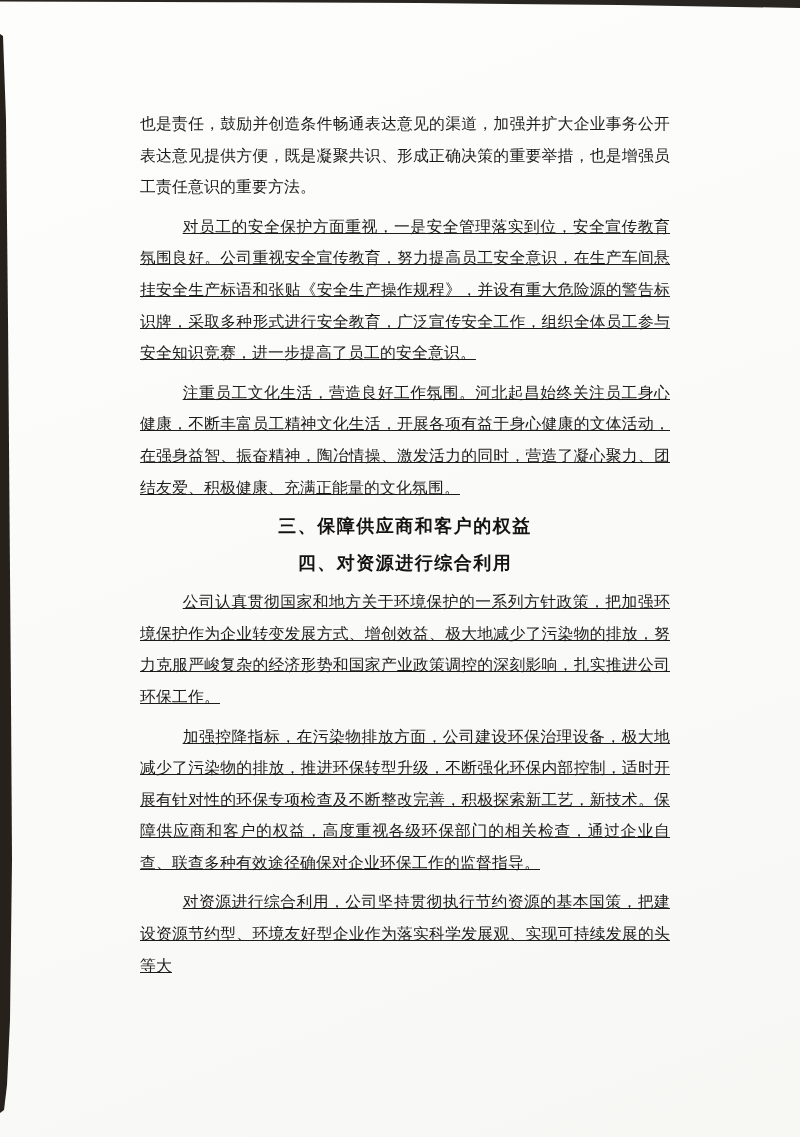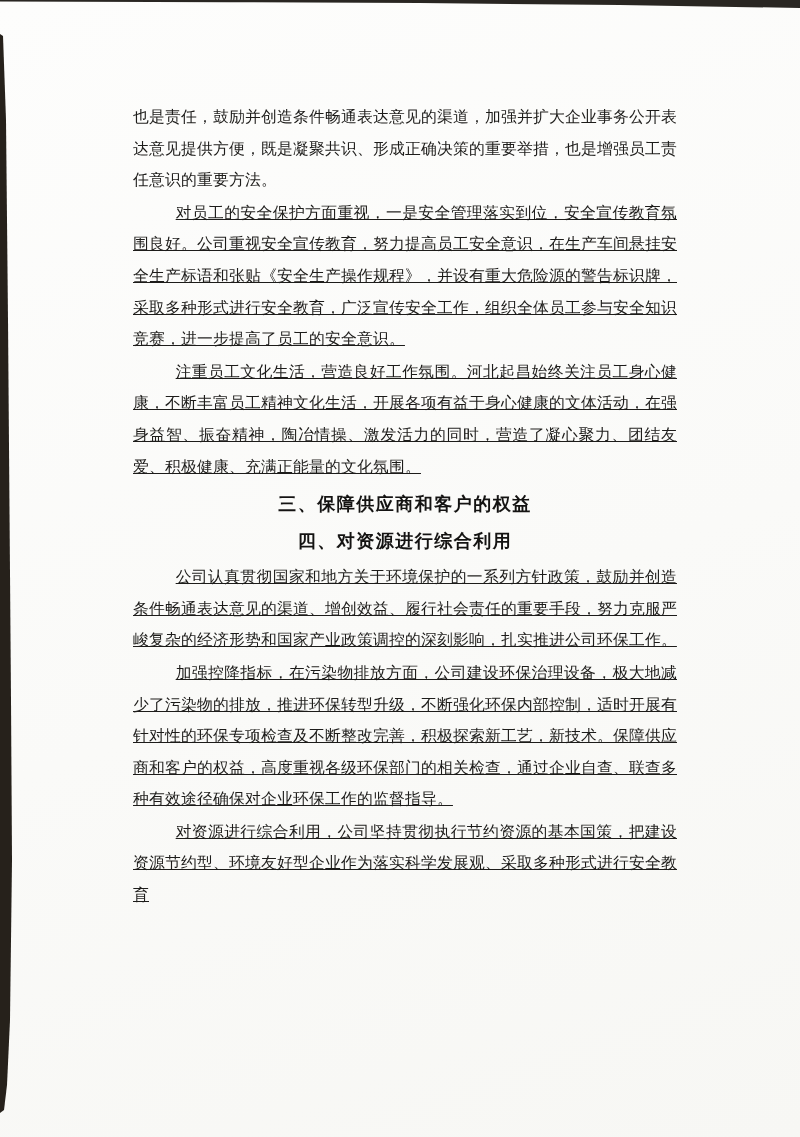--- a/index.html
+++ b/index.html
@@ -21,21 +21,21 @@
   #scan-top { top: 0; left: 0; }
   #scan-left { top: 0; left: 0; }
   .page-content {
     position: absolute;
     left: 132px;
     top: 100px;
     width: 546px;
     color: #1d1c1a;
   }
   .para {
-    margin: 1px;
+    margin: 8px;
     font-size: 15.8px;
     line-height: 31.6px;
     text-align: justify;
     text-justify: inter-ideograph;
     letter-spacing: 0.2px;
   }
   .para.indent {
     text-indent: 2.7em;
     text-decoration: underline;
   }
@@ -59,16 +59,16 @@
 <svg id="scan-left" class="scan-artifact" width="16" height="1137" viewBox="0 0 16 1137">
   <polygon points="0,34 3,36 6,120 8,320 11,700 12,860 10,1020 7,1085 4,1110 0,1113" fill="#1a150f" opacity="0.95"></polygon>
 </svg>
 
 <div class="page-content">
   <p class="para">也是责任，鼓励并创造条件畅通表达意见的渠道，加强并扩大企业事务公开表达意见提供方便，既是凝聚共识、形成正确决策的重要举措，也是增强员工责任意识的重要方法。</p>
   <p class="para indent">对员工的安全保护方面重视，一是安全管理落实到位，安全宣传教育氛围良好。公司重视安全宣传教育，努力提高员工安全意识，在生产车间悬挂安全生产标语和张贴《安全生产操作规程》，并设有重大危险源的警告标识牌，采取多种形式进行安全教育，广泛宣传安全工作，组织全体员工参与安全知识竞赛，进一步提高了员工的安全意识。</p>
   <p class="para indent">注重员工文化生活，营造良好工作氛围。河北起昌始终关注员工身心健康，不断丰富员工精神文化生活，开展各项有益于身心健康的文体活动，在强身益智、振奋精神，陶冶情操、激发活力的同时，营造了凝心聚力、团结友爱、积极健康、充满正能量的文化氛围。</p>
   <h2 class="heading">三、保障供应商和客户的权益</h2>
   <h2 class="heading">四、对资源进行综合利用</h2>
-  <p class="para indent">公司认真贯彻国家和地方关于环境保护的一系列方针政策，鼓励并创造条件畅通表达意见的渠道、增创效益、履行社会责任的重要手段，努力克服严峻复杂的经济形势和国家产业政策调控的深刻影响，扎实推进公司环保工作。</p>
+  <p class="para indent">公司认真贯彻国家和地方关于环境保护的一系列方针政策，把加强环境保护作为企业转变发展方式、增创效益、极大地减少了污染物的排放，努力克服严峻复杂的经济形势和国家产业政策调控的深刻影响，扎实推进公司环保工作。</p>
   <p class="para indent">加强控降指标，在污染物排放方面，公司建设环保治理设备，极大地减少了污染物的排放，推进环保转型升级，不断强化环保内部控制，适时开展有针对性的环保专项检查及不断整改完善，积极探索新工艺，新技术。保障供应商和客户的权益，高度重视各级环保部门的相关检查，通过企业自查、联查多种有效途径确保对企业环保工作的监督指导。</p>
-  <p class="para indent">对资源进行综合利用，公司坚持贯彻执行节约资源的基本国策，把建设资源节约型、环境友好型企业作为落实科学发展观、采取多种形式进行安全教育</p>
+  <p class="para indent">对资源进行综合利用，公司坚持贯彻执行节约资源的基本国策，把建设资源节约型、环境友好型企业作为落实科学发展观、实现可持续发展的头等大</p>
 </div>
 
 </body></html>

